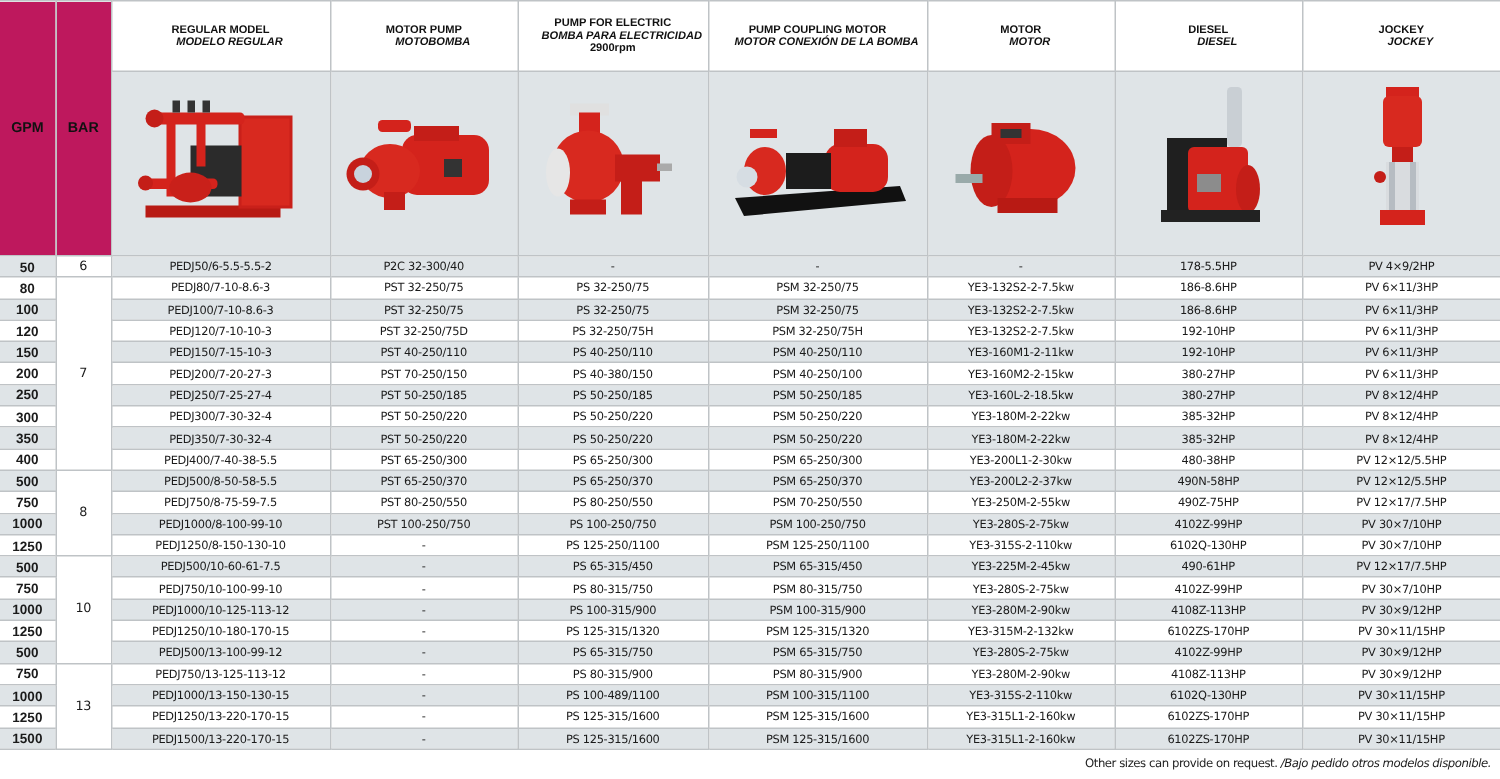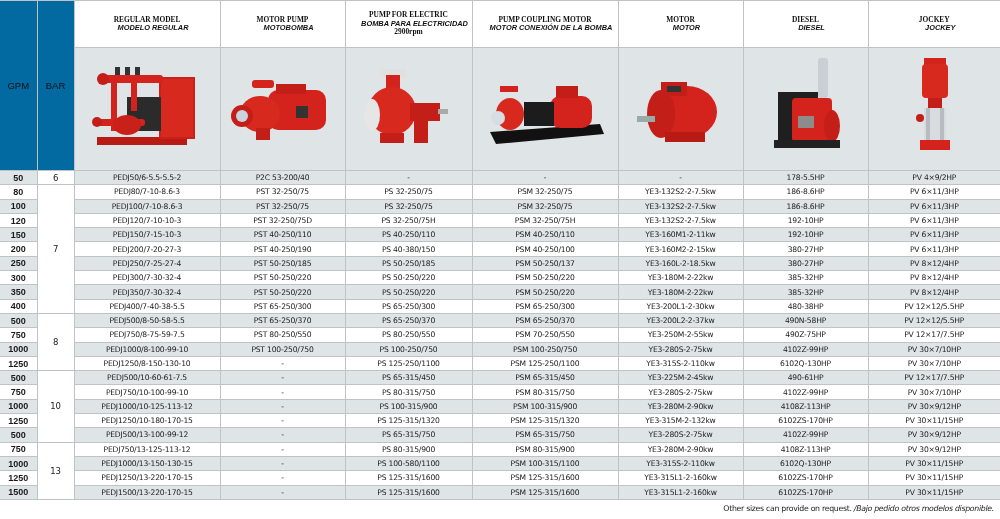--- a/index.html
+++ b/index.html
@@ -3,22 +3,22 @@
 <meta charset="utf-8">
 <style>
   html, body { margin:0; padding:0; background:#ffffff; }
   body { width:1000px; height:519px; overflow:hidden; position:relative; font-family:"Liberation Sans", sans-serif; }
   table.spec { position:absolute; left:0; top:0; border-collapse:collapse; table-layout:fixed; width:1000px; }
   table.spec td, table.spec th { border:1px solid #bfc3c6; padding:0; text-align:center; vertical-align:middle; overflow:hidden; white-space:nowrap; }
   table.spec tr > *:first-child { border-left:none; }
   table.spec tr > *:last-child { border-right:none; }
   th.hdr { height:46px; font-size:7.4px; font-weight:bold; color:#111; line-height:8.5px; background:#fff; border-top:none; }
   th.hdr .it { font-style:italic; display:block;margin-left:12px; }
-  th.hdr .sub { display:block;font-family:Liberation Serif, serif; }
-  th.side { font-size:9.5px; font-weight:normal; color:#111; background:#0369a1; border-top:none; }
+  th.hdr .sub { display:block; }
+  th.side { font-size:9.5px; font-weight:bold; color:#111; background:#be185d; border-top:none; }
   td.img { height:122px; background:#dfe4e7; }
   tr.data td { height:13.3px; font-family:"DejaVu Sans", sans-serif; font-size:7.6px; color:#1a1a1a; letter-spacing:-0.2px; }
   tr.data td.gpm { font-family:"Liberation Sans", sans-serif; font-weight:bold; font-size:9px; letter-spacing:0; }
   tr.data td.bar { background:#fff !important; font-family:"DejaVu Sans", sans-serif; font-size:8.5px; }
   tr.data.alt td { background:#dfe4e7; }
   tr.data.plain td { background:#ffffff; }
   .footer { position:absolute; right:6px; top:504px; font-family:"DejaVu Sans", sans-serif; font-size:7.8px; color:#222; letter-spacing:-0.3px; }
   .footer i { font-style:italic; }
 </style>
 </head>
@@ -156,21 +156,21 @@
           <circle cx="16" cy="66" r="4" fill="#c41e18"></circle>
         </svg>
       </td>
     </tr>
   </thead>
   <tbody id="rows">
       <tr class="data alt">
         <td class="gpm">50</td>
         <td class="bar" rowspan="1">6</td>
         <td>PEDJ50/6-5.5-5.5-2</td>
-        <td>P2C 53-200/40</td>
+        <td>P2C 32-300/40</td>
         <td>-</td>
         <td>-</td>
         <td>-</td>
         <td>178-5.5HP</td>
         <td>PV 4×9/2HP</td>
       </tr>
       <tr class="data plain">
         <td class="gpm">80</td>
         <td class="bar" rowspan="9">7</td>
         <td>PEDJ80/7-10-8.6-3</td>
@@ -207,33 +207,33 @@
         <td>PST 40-250/110</td>
         <td>PS 40-250/110</td>
         <td>PSM 40-250/110</td>
         <td>YE3-160M1-2-11kw</td>
         <td>192-10HP</td>
         <td>PV 6×11/3HP</td>
       </tr>
       <tr class="data plain">
         <td class="gpm">200</td>
         <td>PEDJ200/7-20-27-3</td>
-        <td>PST 40-250/190</td>
+        <td>PST 70-250/150</td>
         <td>PS 40-380/150</td>
         <td>PSM 40-250/100</td>
         <td>YE3-160M2-2-15kw</td>
         <td>380-27HP</td>
         <td>PV 6×11/3HP</td>
       </tr>
       <tr class="data alt">
         <td class="gpm">250</td>
         <td>PEDJ250/7-25-27-4</td>
         <td>PST 50-250/185</td>
         <td>PS 50-250/185</td>
-        <td>PSM 50-250/137</td>
+        <td>PSM 50-250/185</td>
         <td>YE3-160L-2-18.5kw</td>
         <td>380-27HP</td>
         <td>PV 8×12/4HP</td>
       </tr>
       <tr class="data plain">
         <td class="gpm">300</td>
         <td>PEDJ300/7-30-32-4</td>
         <td>PST 50-250/220</td>
         <td>PS 50-250/220</td>
         <td>PSM 50-250/220</td>
@@ -361,21 +361,21 @@
         <td>PS 80-315/900</td>
         <td>PSM 80-315/900</td>
         <td>YE3-280M-2-90kw</td>
         <td>4108Z-113HP</td>
         <td>PV 30×9/12HP</td>
       </tr>
       <tr class="data alt">
         <td class="gpm">1000</td>
         <td>PEDJ1000/13-150-130-15</td>
         <td>-</td>
-        <td>PS 100-580/1100</td>
+        <td>PS 100-489/1100</td>
         <td>PSM 100-315/1100</td>
         <td>YE3-315S-2-110kw</td>
         <td>6102Q-130HP</td>
         <td>PV 30×11/15HP</td>
       </tr>
       <tr class="data plain">
         <td class="gpm">1250</td>
         <td>PEDJ1250/13-220-170-15</td>
         <td>-</td>
         <td>PS 125-315/1600</td>

